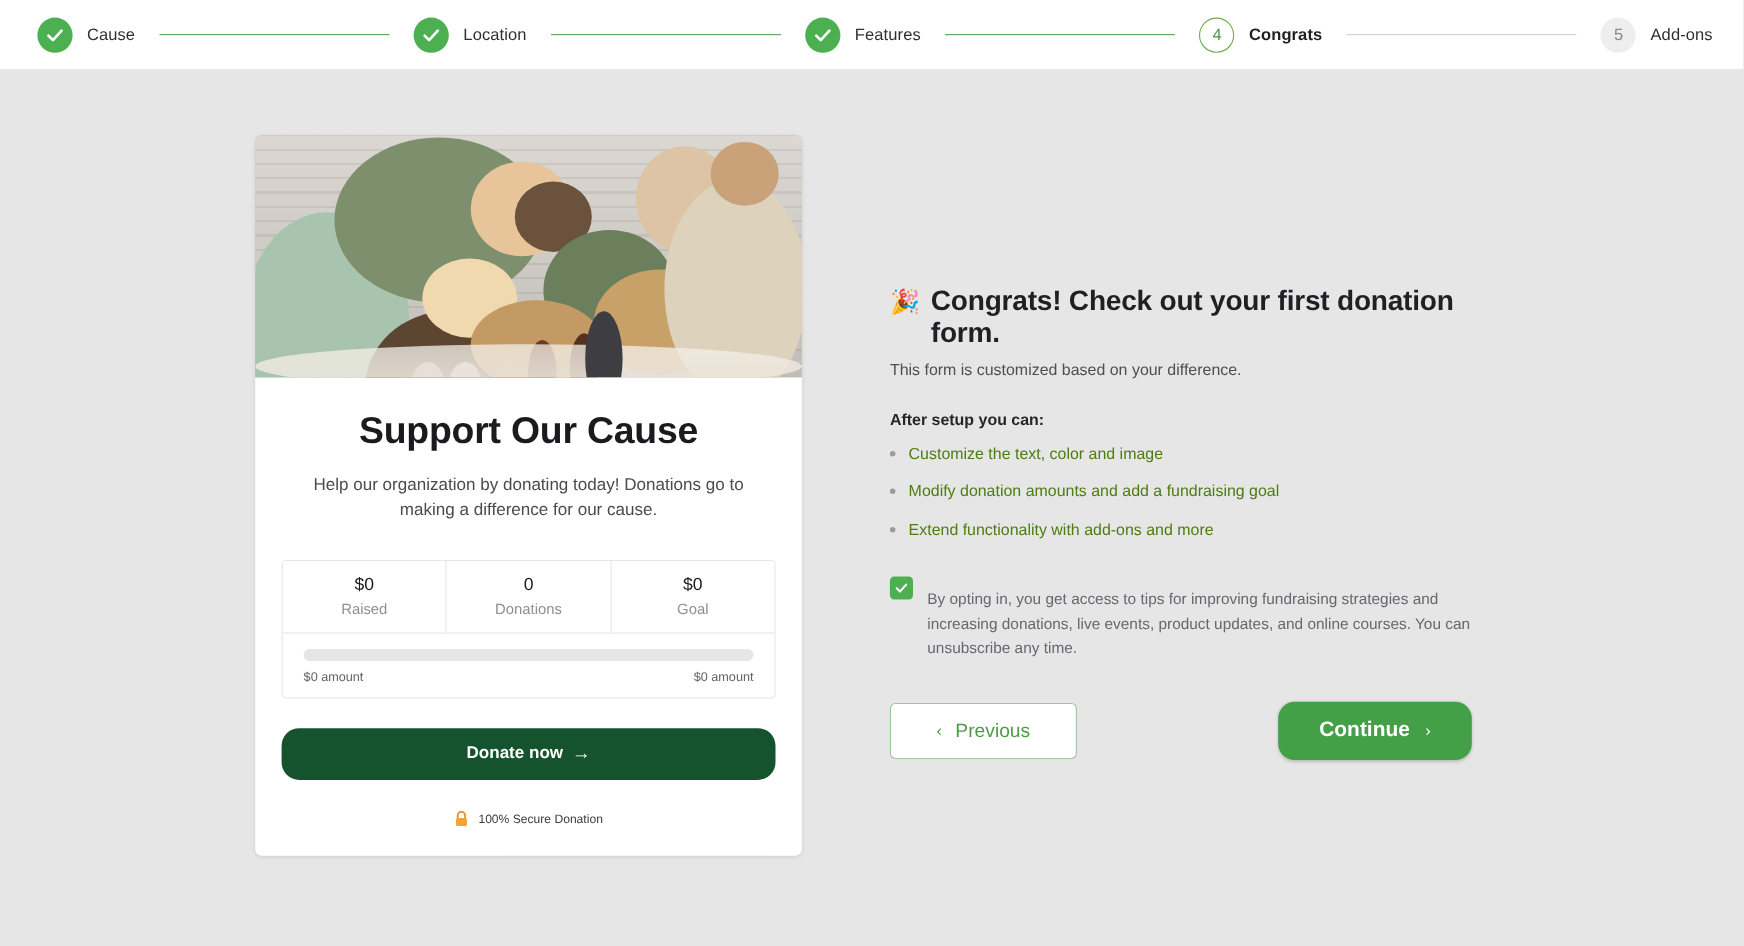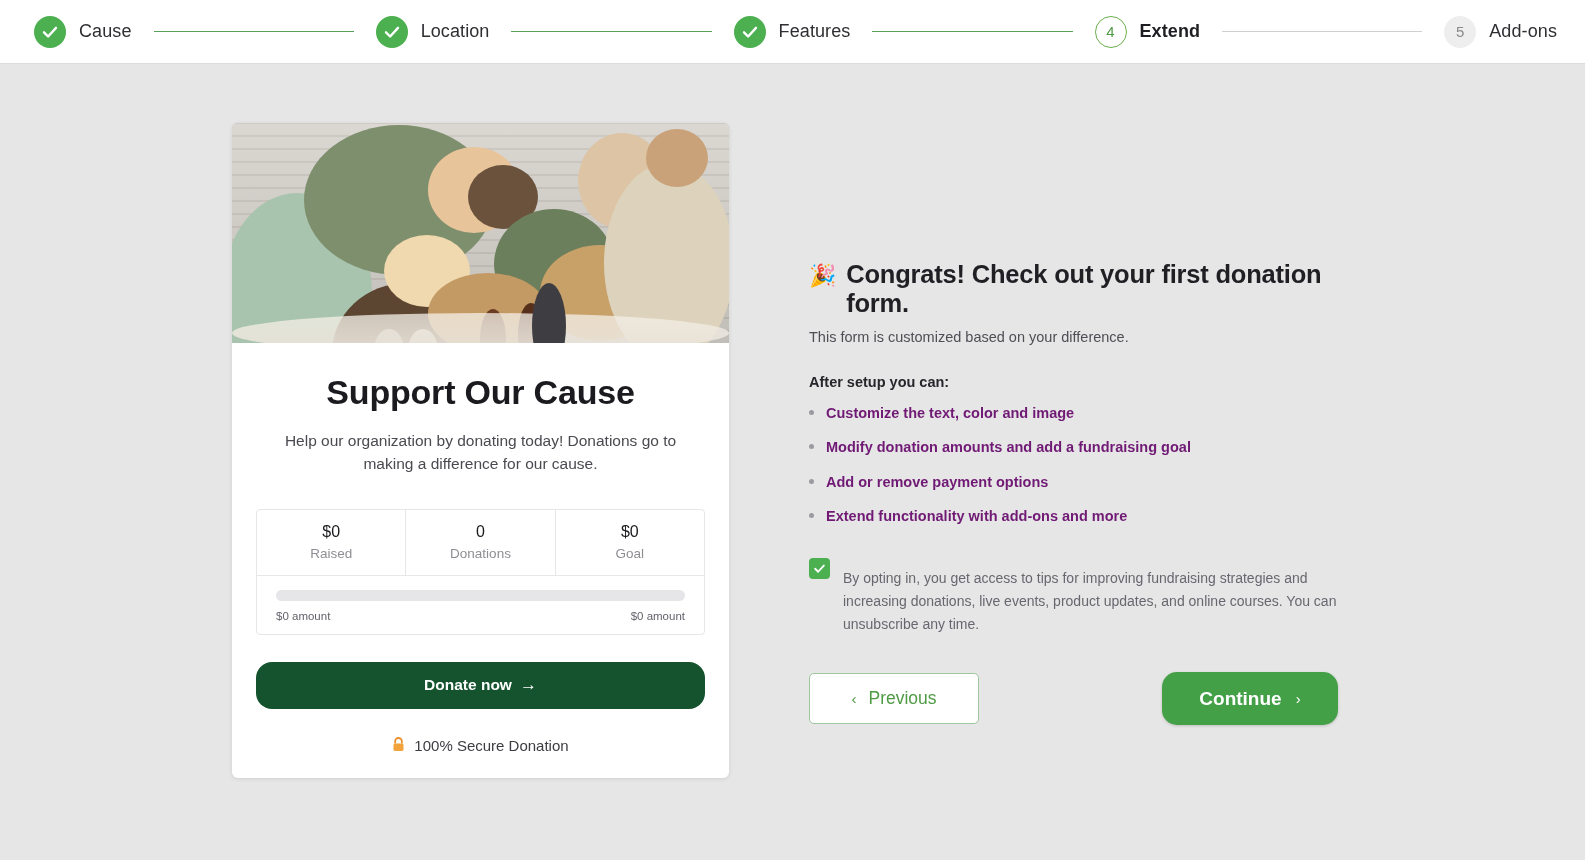--- a/index.html
+++ b/index.html
@@ -25,21 +25,21 @@
     display: flex; align-items: center; justify-content: center;
     font-size: 15px; flex: 0 0 auto;
   }
   .circle.done { background: #4CAF50; }
   .circle.done svg { width: 18px; height: 18px; }
   .circle.current {
     background: #ffffff; border: 1.5px solid #6ab04c; color: #4f9a45;
     font-weight: 400;
   }
   .circle.todo { background: #eeeeee; color: #8a8a8a; }
-  .step-label { font-size: 18px; color: #2f2f33; letter-spacing: .1px; }
+  .step-label { font-size: 15px; color: #2f2f33; letter-spacing: .1px; }
   .step-label.active { font-weight: bold; color: #1f1f23; }
   .connector { height: 1.5px; flex: 1 1 auto; margin: 0 22px; }
   .connector.green { background: #59a15b; }
   .connector.gray  { background: #cfcfcf; }
 
   
   .body-area { position: relative; height: 796px; }
 
   
   .form-card {
@@ -113,43 +113,42 @@
     background: #14532d; border: none; border-radius: 16px;
     color: #ffffff; font-size: 15.5px; font-weight: bold;
     font-family: "Liberation Sans", sans-serif;
     display: flex; align-items: center; justify-content: center; gap: 8px;
     cursor: pointer;
   }
   .donate-btn .arrow { font-size: 17px; font-weight: normal; }
   .secure {
     margin-top: 28px; display: flex; align-items: center;
     justify-content: center; gap: 9px;
-    font-size: 15px; color: #3c3c42;
+    font-size: 11px; color: #3c3c42;
   }
   .lock-icon { font-size: 14px; line-height: 1; }
 
   
   .right-panel { position: absolute; left: 809px; top: 196px; width: 560px; }
   .congrats {
     font-size: 25.5px; font-weight: bold; color: #1f1f24;
     letter-spacing: -.2px; display: flex; align-items: baseline; gap: 10px;
   }
   .congrats .emoji { font-size: 22px; }
   .sub {
     margin-top: 11px; font-size: 14.5px; color: #4e4e55;
   }
   .after-label {
     margin-top: 29px; font-size: 14.5px; font-weight: bold; color: #26262b;
   }
   .feature-list { margin-top: 13px; list-style: none; }
   .feature-list li {
     position: relative; padding-left: 17px;
-    font-size: 14.5px; color: #701a75; line-height: 1.4;
+    font-size: 14.5px; color: #4d7c0f; line-height: 1.4;
     margin-bottom: 14px;
-    font-weight: bold;
   }
   .feature-list li::before {
     content: ""; position: absolute; left: 0; top: 7px;
     width: 5px; height: 5px; border-radius: 50%; background: #9a9aa1;
   }
   .optin { margin-top: 30px; display: flex; gap: 13px; }
   .checkbox {
     width: 21px; height: 21px; border-radius: 4px; background: #4CAF50;
     display: flex; align-items: center; justify-content: center;
     flex: 0 0 auto; margin-top: 2px; cursor: pointer;
@@ -213,21 +212,21 @@
       <svg viewBox="0 0 24 24" fill="none" stroke="#ffffff" stroke-width="3.2" stroke-linecap="round" stroke-linejoin="round">
           <polyline points="4,12.5 9.5,18 20,6.5"></polyline>
         </svg>
     </div>
     <span class="step-label">Features</span>
   </div>
   <div class="connector green"></div>
 
   <div class="step">
     <div class="circle current">4</div>
-    <span class="step-label active">Extend</span>
+    <span class="step-label active">Congrats</span>
   </div>
   <div class="connector gray"></div>
 
   <div class="step">
     <div class="circle todo">5</div>
     <span class="step-label">Add-ons</span>
   </div>
 </div>
 
 <div class="body-area">
@@ -308,21 +307,20 @@
     <div class="congrats">
       <span class="emoji">🎉</span>
       <span>Congrats! Check out your first donation form.</span>
     </div>
     <div class="sub">This form is customized based on your difference.</div>
 
     <div class="after-label">After setup you can:</div>
     <ul class="feature-list">
       <li>Customize the text, color and image</li>
       <li>Modify donation amounts and add a fundraising goal</li>
-      <li>Add or remove payment options</li>
       <li>Extend functionality with add-ons and more</li>
     </ul>
 
     <div class="optin">
       <div class="checkbox">
         <svg viewBox="0 0 24 24" fill="none" stroke="#ffffff" stroke-width="3.4" stroke-linecap="round" stroke-linejoin="round">
             <polyline points="4,12.5 9.5,18 20,6.5"></polyline>
           </svg>
       </div>
       <div>

